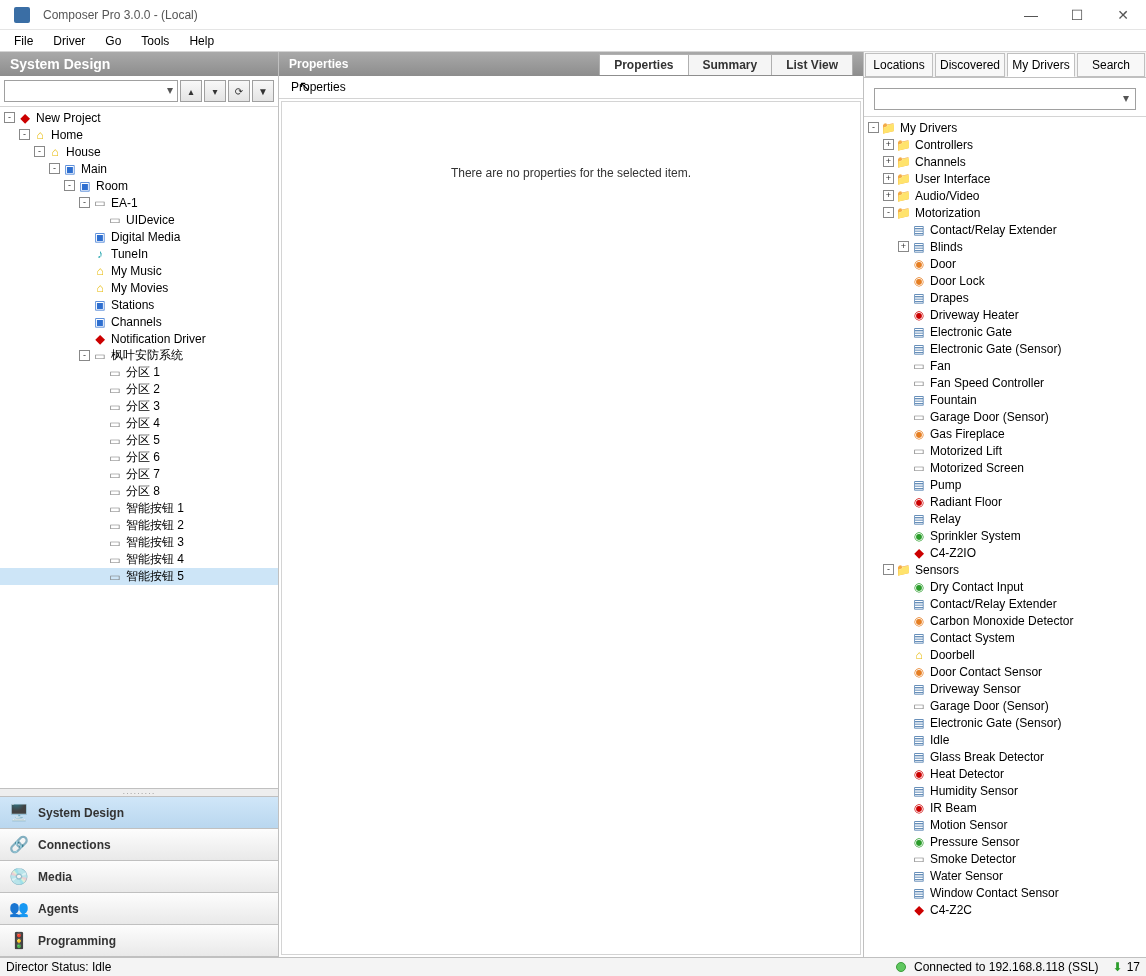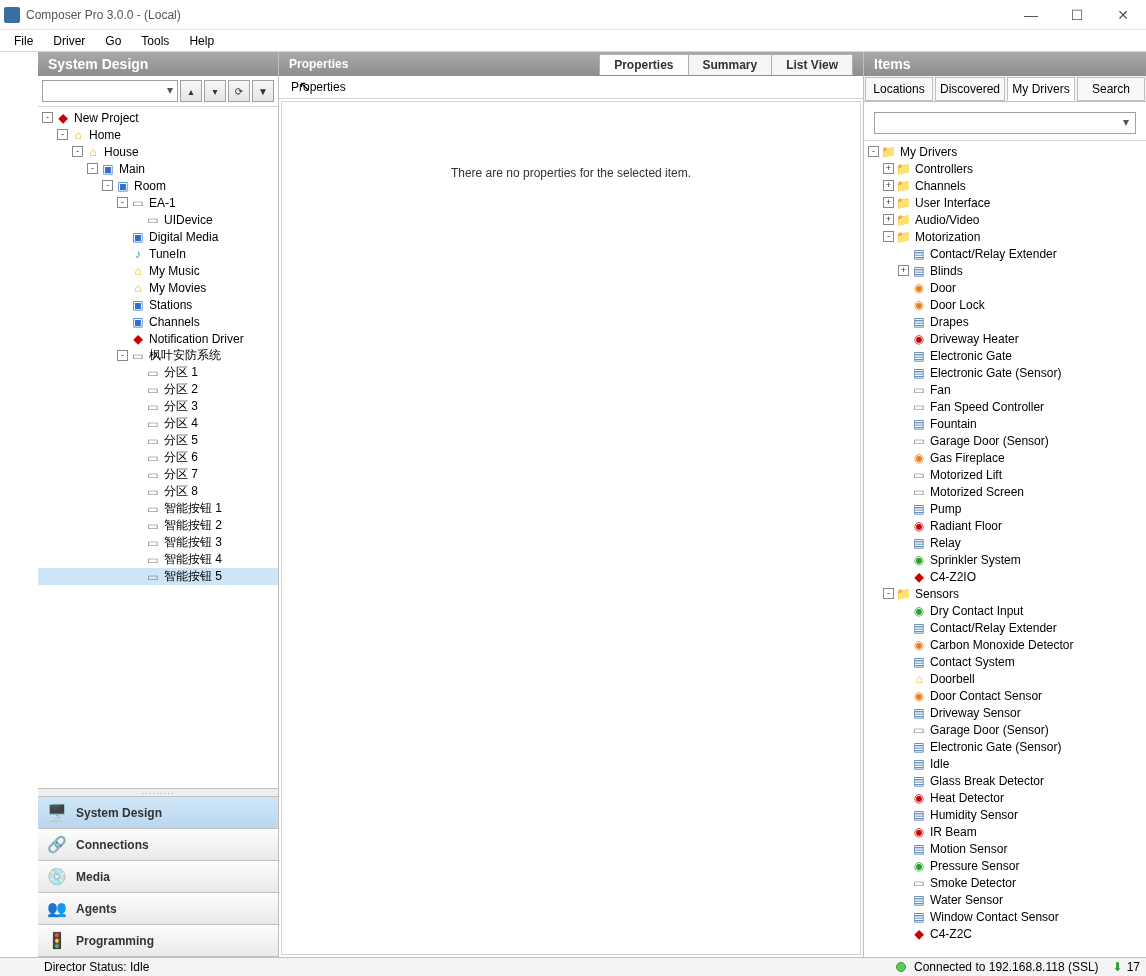--- a/index.html
+++ b/index.html
@@ -1,19 +1,19 @@
 <!DOCTYPE html>
 <html><head>
 <meta charset="utf-8">
 <style>
 * { box-sizing: border-box; margin: 0; padding: 0; font-family: "Microsoft YaHei", Tahoma, sans-serif; font-size: 12px; }
 html, body { width: 1146px; height: 976px; background: #fff; overflow: hidden; }
 
 
-.titlebar { height: 30px; display: flex; align-items: center; padding-left: 4px; border-bottom: 1px solid #e5e5e5; }
+.titlebar { height: 30px; display: flex; align-items: center; padding-left: 14px; border-bottom: 1px solid #e5e5e5; gap: 7px; }
 .titlebar .appicon { width: 16px; height: 16px; background: #3a6ea5; margin-right: 6px; border-radius: 2px; }
 .titlebar .title { flex: 1; color: #555; }
 .titlebar .winbtns { display: flex; }
 .titlebar .winbtns div { width: 46px; height: 30px; display: flex; align-items: center; justify-content: center; color: #555; font-size: 14px; cursor: pointer; }
 
 
 .menubar { height: 22px; display: flex; align-items: center; padding: 0 4px; border-bottom: 1px solid #d4d4d4; }
 .menubar span { padding: 2px 10px; cursor: pointer; }
 
 
@@ -21,21 +21,21 @@
 .col { border-right: 1px solid #c0c0c0; display: flex; flex-direction: column; }
 .col:last-child { border-right: none; }
 
 
 .panelhdr { background: linear-gradient(#a9a9a9,#8d8d8d); color: #fff; font-weight: bold; font-size: 14px; padding: 3px 10px; height: 24px; display: flex; align-items: center; }
 .tabs { display: flex; margin-left: auto; gap: 0; }
 .tab { background: #f5f5f5; color: #333; font-weight: bold; font-size: 12px; padding: 3px 14px; border: 1px solid #b0b0b0; border-bottom: none; margin-left: -1px; cursor: pointer; }
 .tab.active { background: #fff; font-weight: bold; }
 
 
-.left { width: 279px; padding-left: 38px; }
+.left { width: 279px; }
 .left .systemlbl { padding: 3px 6px; color: #333; border-bottom: 1px solid #d4d4d4; }
 .left .searchrow { display: flex; padding: 4px; gap: 2px; border-bottom: 1px solid #d4d4d4; }
 .left .searchrow .combo { flex: 1; height: 22px; border: 1px solid #a0a0a0; background: #fff; position: relative; }
 .left .searchrow .combo::after { content: "▾"; position: absolute; right: 4px; top: 2px; color: #555; }
 .left .searchrow button, .toolbtn { width: 22px; height: 22px; border: 1px solid #a0a0a0; background: linear-gradient(#f8f8f8,#e4e4e4); cursor: pointer; font-size: 10px; color: #333; }
 .treewrap { flex: 1; overflow: auto; background: #fff; padding: 2px 0; }
 .treewrap::-webkit-scrollbar { width: 17px; height: 17px; }
 .treewrap::-webkit-scrollbar-thumb { background: #c1c1c1; border: 1px solid #a0a0a0; }
 .treewrap::-webkit-scrollbar-track { background: #f1f1f1; }
 .node { display: flex; align-items: center; height: 17px; padding-left: 4px; white-space: nowrap; cursor: pointer; }
@@ -301,21 +301,20 @@
     <div class="propsub">
       <span>Properties</span>
       <span class="cursor">↖</span>
     </div>
     <div class="propbody">
       <span>There are no properties for the selected item.</span>
     </div>
   </div>
 
   <div class="col right">
-    <div class="panelhdr">Items</div>
     <div class="tabrow">
       <div class="rtab">Locations</div>
       <div class="rtab">Discovered</div>
       <div class="rtab active">My Drivers</div>
       <div class="rtab">Search</div>
     </div>
     <div class="combo2"></div>
     <div class="rtreewrap" id="right-tree">
         <div class="node" style="padding-left: 4px;">
           <span class="tgl">-</span>

